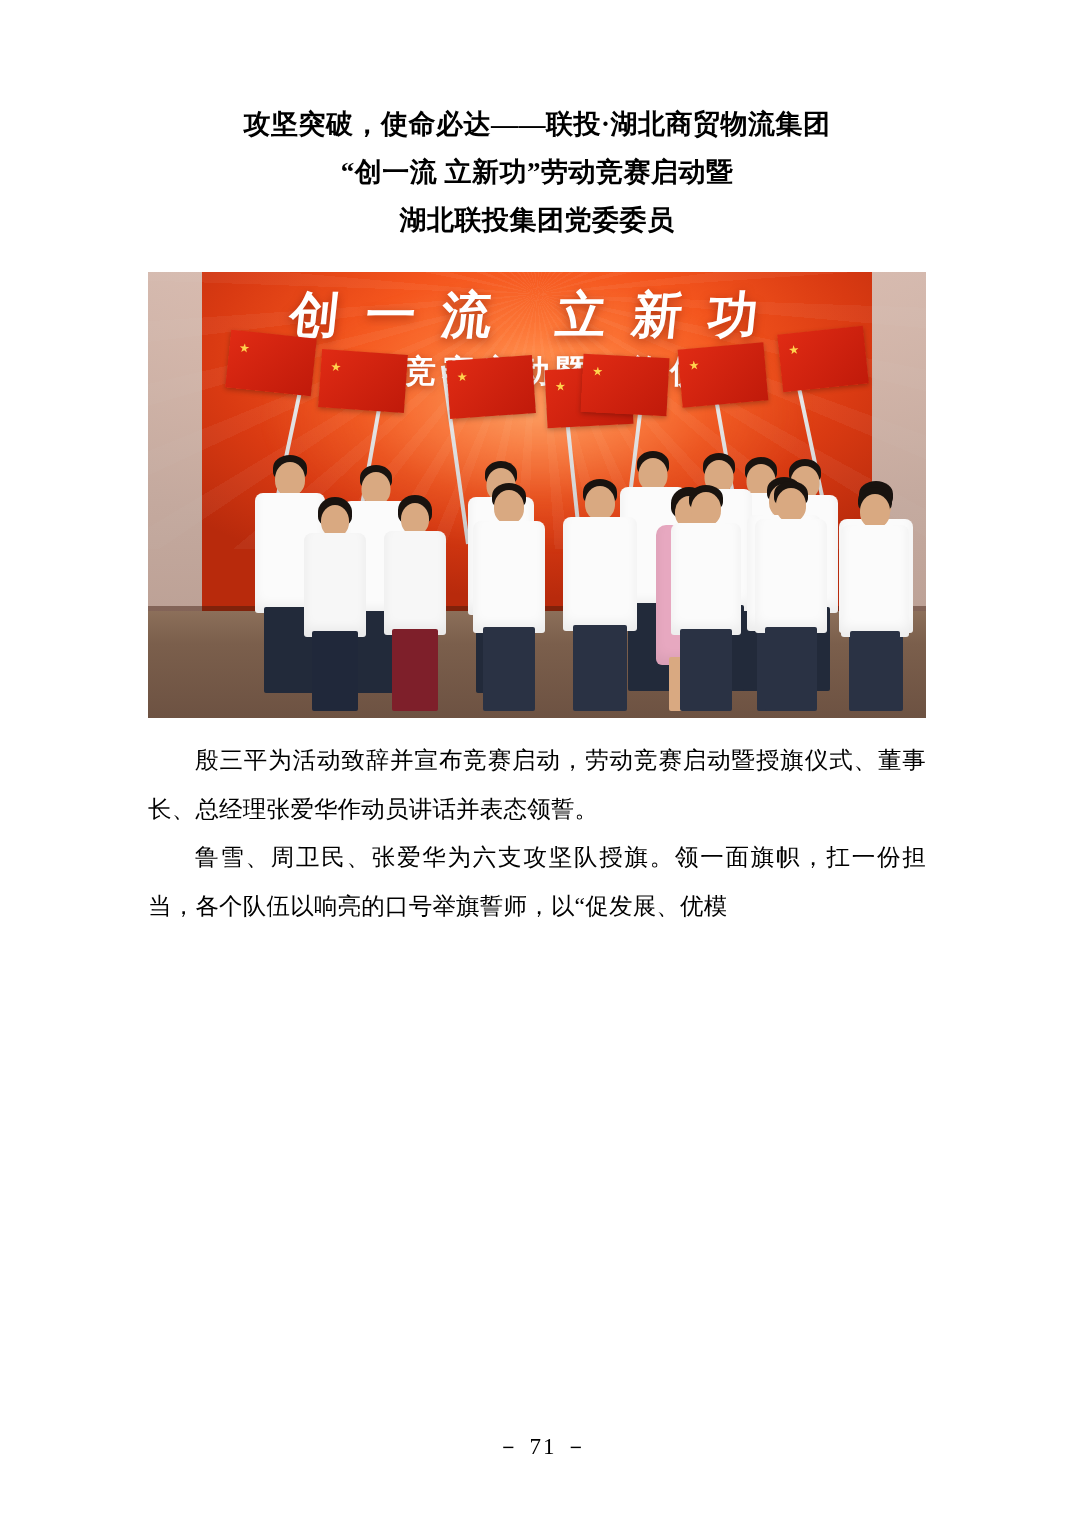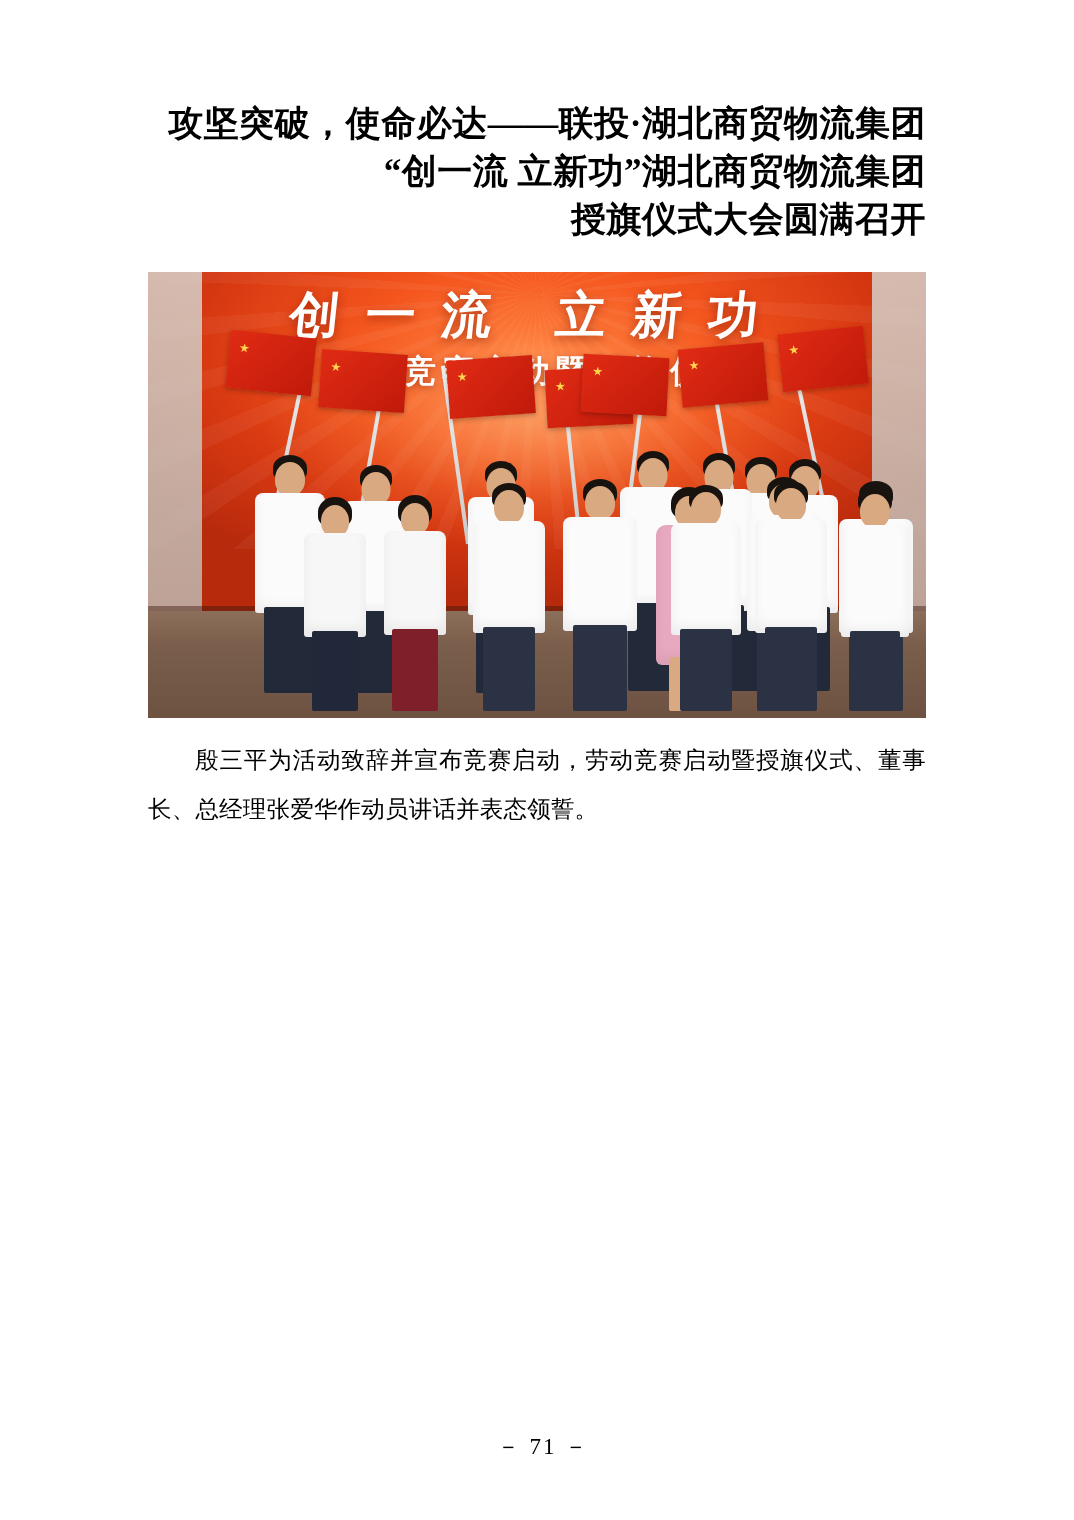--- a/index.html
+++ b/index.html
@@ -16,23 +16,23 @@
     overflow: hidden;
   }
   .page {
     width: 1074px;
     height: 1520px;
     box-sizing: border-box;
     padding: 100px 148px 0 148px;
     position: relative;
   }
   .title {
-    text-align: right;
+    text-align: center;
     font-weight: bold;
-    font-size: 35px;
+    font-size: 27px;
     line-height: 48px;
     letter-spacing: 0.5px;
     margin: 0 0 28px 0;
     font-family: "Liberation Serif", "DejaVu Serif", serif;
   }
   .title .line {
     display: block;
     white-space: nowrap;
   }
   p.body-text {
@@ -199,22 +199,22 @@
     font-family: "Liberation Serif", "DejaVu Serif", serif;
   }
 </style>
 </head>
 <body>
 
 <div class="page">
 
   <h1 class="title">
     <span class="line">攻坚突破，使命必达——联投·湖北商贸物流集团</span>
-    <span class="line">“创一流 立新功”湖北商贸物流集团</span>
-    <span class="line">授旗仪式大会圆满召开</span>
+    <span class="line">“创一流 立新功”劳动竞赛启动暨</span>
+    <span class="line">湖北联投集团党委委员</span>
   </h1>
 
 
   <figure class="figure">
     <div class="photo">
       <div class="rays"></div>
       <div class="glow"></div>
       <div class="sidewall-l"></div>
       <div class="sidewall-r"></div>
 
@@ -345,15 +345,16 @@
       <div class="person" style="right:14px; bottom:2%; width:74px; height:222px;">
         <div class="hair" style="top:0; width:34px; height:26px;"></div>
         <div class="head" style="top:7px; width:30px; height:34px;"></div>
         <div class="torso" style="top:38px; width:68px; height:112px;"></div>
         <div class="legs" style="top:144px; width:50px; height:80px;"></div>
       </div>
     </div>
   </figure>
 
   <p class="body-text">殷三平为活动致辞并宣布竞赛启动，劳动竞赛启动暨授旗仪式、董事长、总经理张爱华作动员讲话并表态领誓。</p>
+  <p class="body-text">鲁雪、周卫民、张爱华为六支攻坚队授旗。领一面旗帜，扛一份担当，各个队伍以响亮的口号举旗誓师，以“促发展、优模</p>
 
   <div class="page-number">－ 71 －</div>
 </div>
 
 </body></html>

